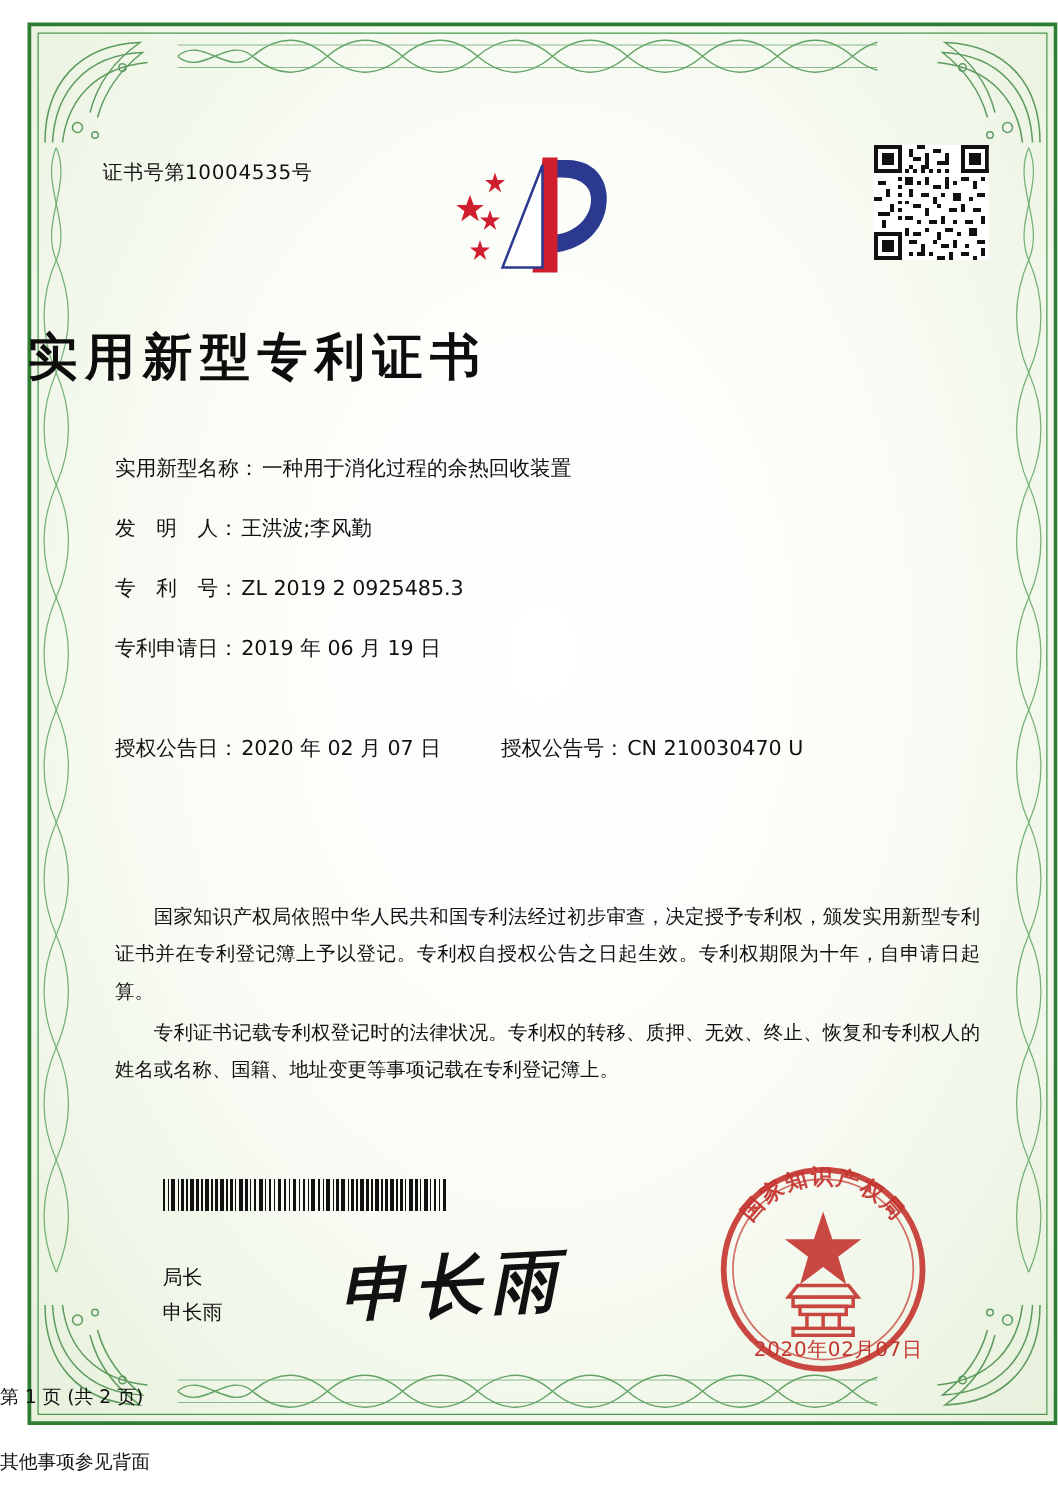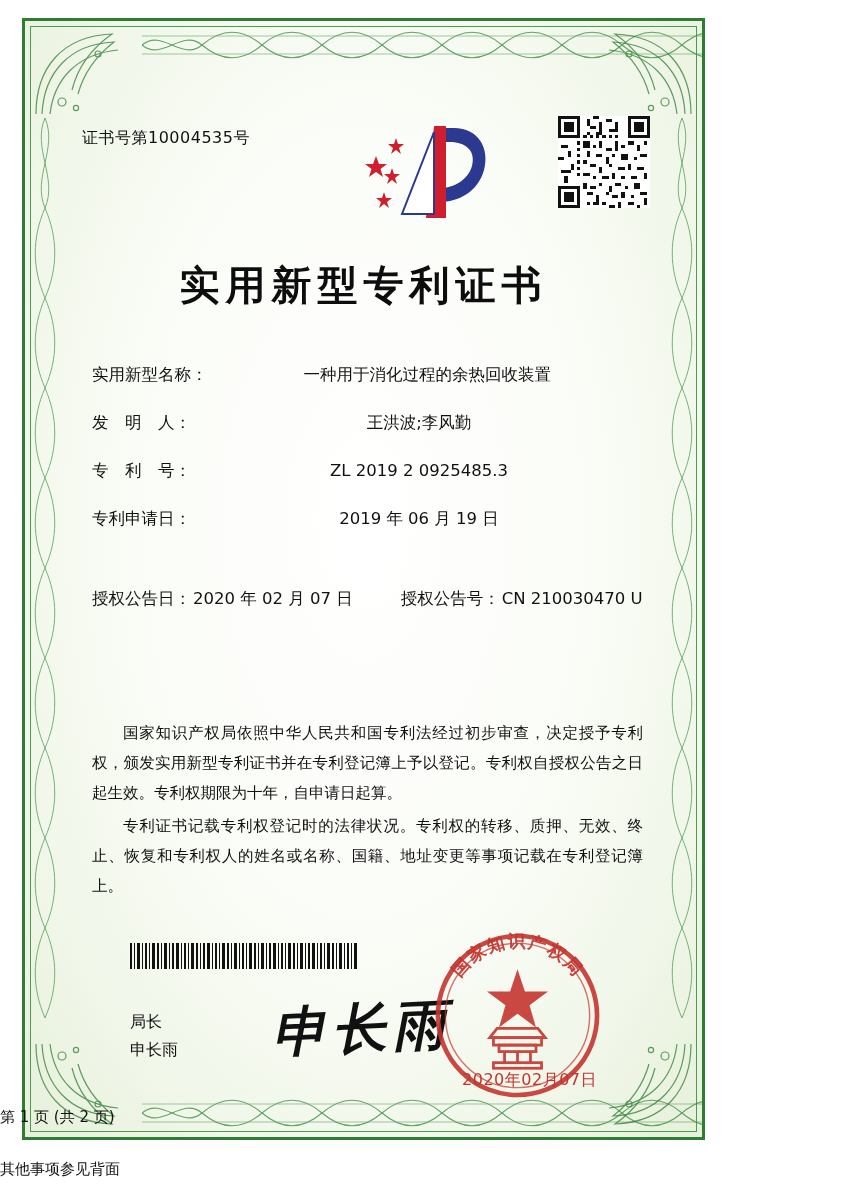--- a/index.html
+++ b/index.html
@@ -14,21 +14,21 @@
     color: #1a1a1a;
     position: relative;
     overflow: hidden;
   }
 
   
   .certificate {
     position: absolute;
     left: 22px;
     top: 18px;
-    width: 683px;
+    width: 824px;
     height: 1122px;
     background:
       radial-gradient(ellipse at 50% 45%, #ffffff 0%, #fbfdf8 45%, #f0f6e8 78%, #e6f0da 100%);
     box-sizing: border-box;
   }
   .border-outer {
     position: absolute;
     inset: 0;
     border: 3px solid #2e7d32;
     box-sizing: border-box;
@@ -95,21 +95,21 @@
     top: 98px;
     width: 92px;
     height: 92px;
   }
 
   
   .doc-title {
     position: absolute;
     left: 0; right: 0;
     top: 240px;
-    text-align: center;
+    text-align: left;
     font-size: 40px;
     font-weight: 700;
     letter-spacing: 6px;
     color: #0d0d0d;
     font-family: "DejaVu Sans", "Liberation Sans", sans-serif;
   }
 
   
   .fields {
     position: absolute;
@@ -125,21 +125,20 @@
     margin-bottom: 25px;
     color: #111;
   }
   .field-label {
     white-space: pre;
     flex: 0 0 auto;
   }
   .field-value {
     flex: 1 1 auto;
     padding-left: 2px;
-    text-align: center;
   }
   .field-row.split .field-value {
     flex: 0 0 auto;
     padding-right: 48px;
   }
   .field-label2 {
     flex: 0 0 auto;
     white-space: pre;
     margin-top: 32px;
   }

